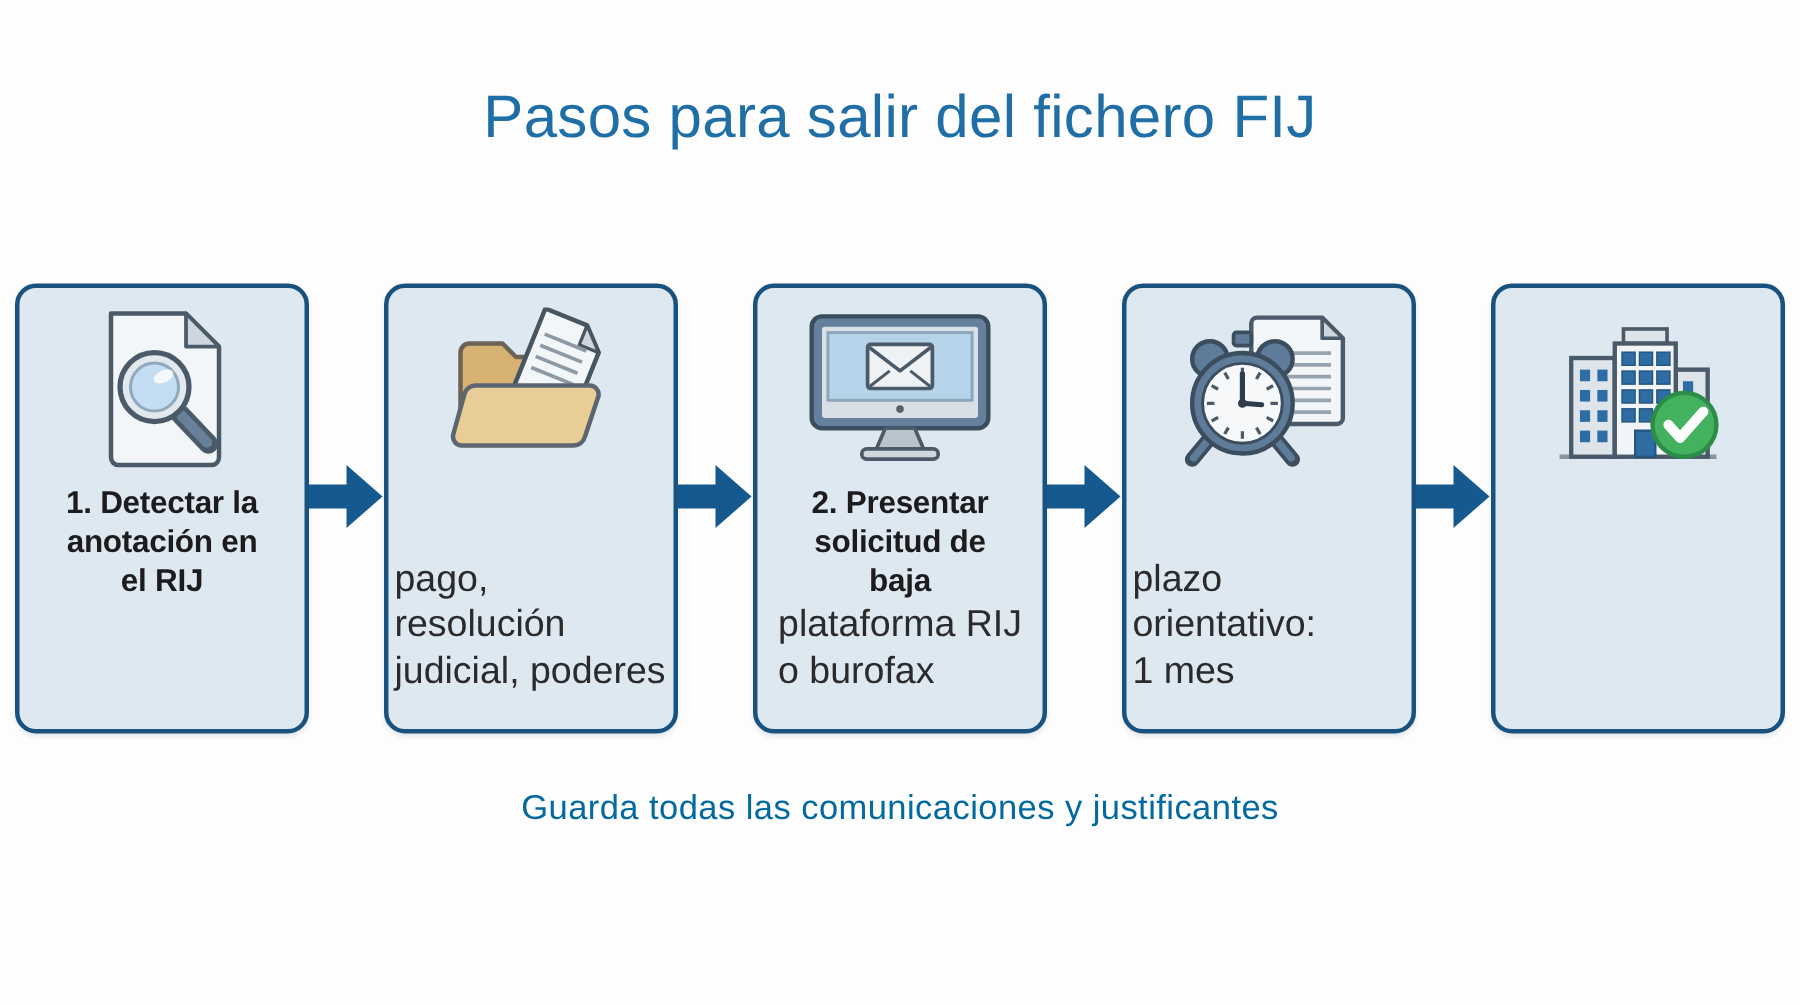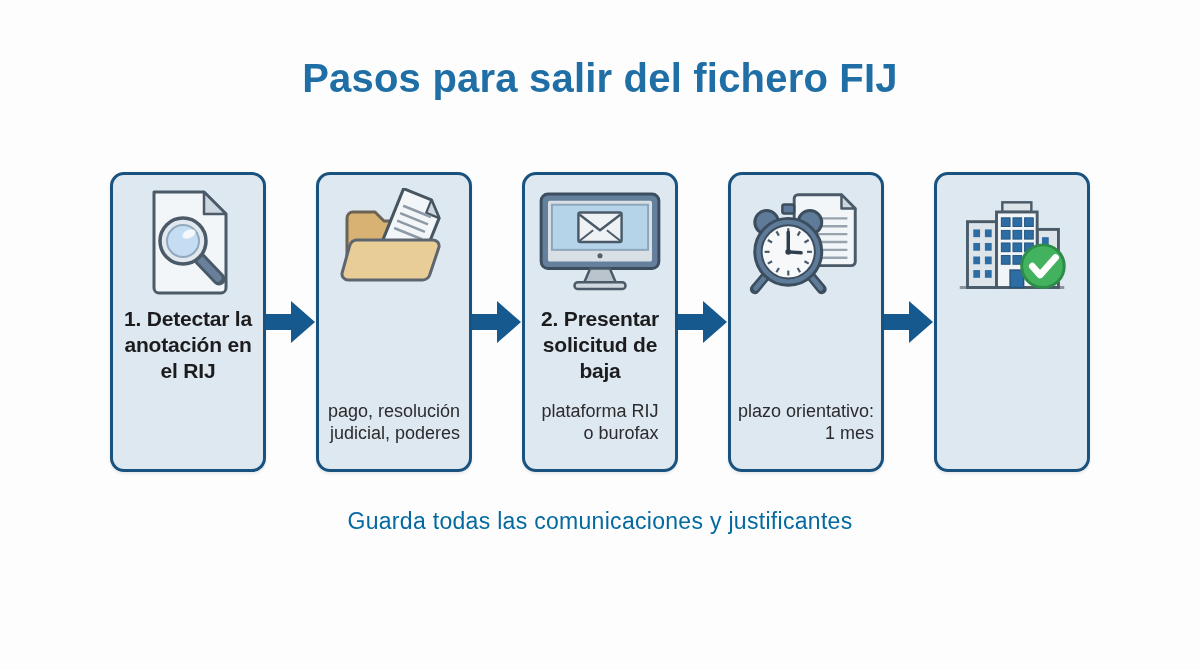--- a/index.html
+++ b/index.html
@@ -6,52 +6,53 @@
   body{
     width:1200px;height:670px;overflow:hidden;
     background:#fdfdfd;
     font-family:"Liberation Sans","DejaVu Sans",sans-serif;
     -webkit-font-smoothing:antialiased;
   }
   .page{width:1200px;height:670px;position:relative;}
   .title{
     margin:0;padding-top:56px;
     text-align:center;
-    font-size:40px;font-weight:700;letter-spacing:.2px;
+    font-size:40px;font-weight:400;letter-spacing:.2px;
     color:#1f6fa6;line-height:1.1;
   }
   .flow{
     margin-top:72px;
     display:flex;align-items:center;justify-content:center;
   }
   .card{
     box-sizing:border-box;
-    width:156px;height:300px;
+    width:196px;height:300px;
     background:#dee8f1;
     border:3px solid #19527e;
     border-radius:14px;
     box-shadow:0 2px 3px rgba(30,60,90,.10);
     display:flex;flex-direction:column;align-items:center;
     padding:10px 4px 24px 4px;
     flex-shrink:0;
+    margin-top:17px;
   }
   .icon-wrap{
     height:114px;display:flex;align-items:center;justify-content:center;
     flex-shrink:0;
   }
   .step-title{
     margin-top:7px;
     font-size:21px;font-weight:700;color:#1c1c1e;
     text-align:center;line-height:1.24;letter-spacing:-0.2px;
     white-space:pre-line;
   }
   .step-sub{
     margin-top:auto;
-    font-size:18px;font-weight:400;color:#2b2b2d;
-    text-align:right;line-height:1.22;
+    font-size:25px;font-weight:400;color:#2b2b2d;
+    text-align:left;line-height:1.22;
     white-space:pre-line;
   }
   .arrow{flex-shrink:0;display:block;}
   .note{
     margin-top:36px;
     text-align:center;
     font-size:23px;color:#0369a1;letter-spacing:.3px;
   }
 </style>
 </head>

